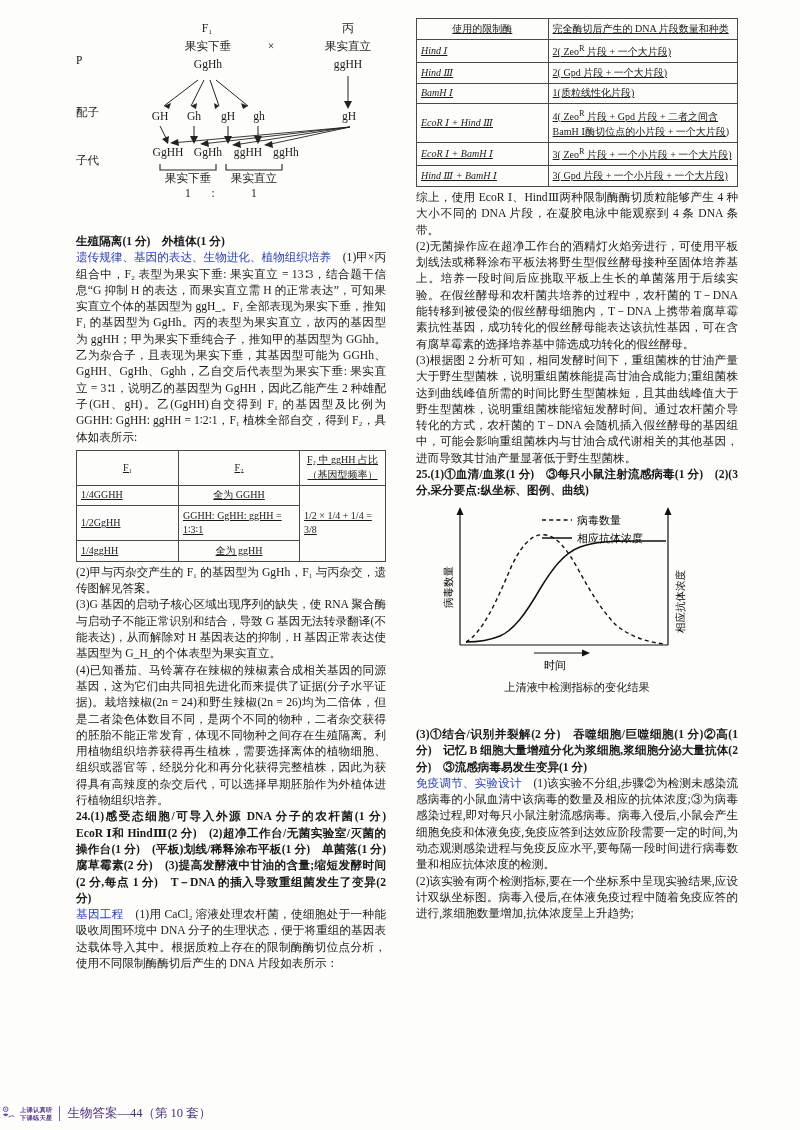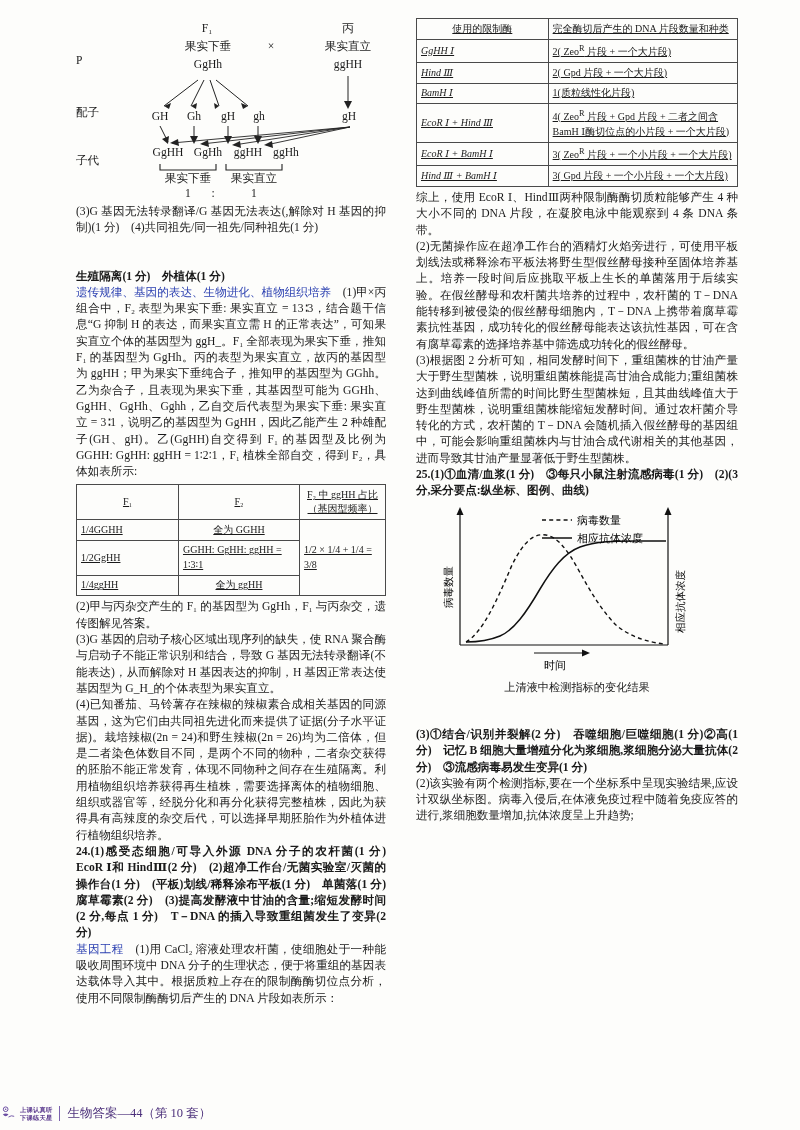--- a/index.html
+++ b/index.html
@@ -180,21 +180,20 @@
         <span class="cf-txt" style="left:148px;top:132px;width:48px;">ggHH</span>
         <span class="cf-txt" style="left:186px;top:132px;width:48px;">ggHh</span>
 
         <span class="cf-txt" style="left:82px;top:158px;width:60px;">果实下垂</span>
         <span class="cf-txt" style="left:148px;top:158px;width:60px;">果实直立</span>
         <span class="cf-txt" style="left:82px;top:173px;width:60px;">1</span>
         <span class="cf-txt" style="left:126px;top:173px;width:22px;">:</span>
         <span class="cf-txt" style="left:148px;top:173px;width:60px;">1</span>
       </div>
 
-      <p class="para">(3)G 基因无法转录翻译/G 基因无法表达(,解除对 H 基因的抑制)(1 分)　(4)共同祖先/同一祖先/同种祖先(1 分)</p>
       <p class="para bold">生殖隔离(1 分)　外植体(1 分)</p>
       <p class="para"><span class="blue">遗传规律、基因的表达、生物进化、植物组织培养</span><span>　(1)甲×丙组合中，F₂ 表型为果实下垂: 果实直立 = 13∶3，结合题干信息“G 抑制 H 的表达，而果实直立需 H 的正常表达”，可知果实直立个体的基因型为 ggH_。F₁ 全部表现为果实下垂，推知 F₁ 的基因型为 GgHh。丙的表型为果实直立，故丙的基因型为 ggHH；甲为果实下垂纯合子，推知甲的基因型为 GGhh。乙为杂合子，且表现为果实下垂，其基因型可能为 GGHh、GgHH、GgHh、Gghh，乙自交后代表型为果实下垂: 果实直立 = 3∶1，说明乙的基因型为 GgHH，因此乙能产生 2 种雄配子(GH、gH)。乙(GgHH)自交得到 F₁ 的基因型及比例为 GGHH: GgHH: ggHH = 1∶2∶1，F₁ 植株全部自交，得到 F₂，具体如表所示:</span></p>
 
       <table class="t1">
         <tbody>
             <tr>
           <td class="tc c1">F₁</td>
           <td class="tc">F₂</td>
           <td class="tc">
             <span>F₂ 中 ggHH 占比</span><br>
@@ -228,21 +227,21 @@
 
     <div class="col right">
 
       <table class="t-enz">
         <tbody>
             <tr>
           <td class="tc c1">使用的限制酶</td>
           <td>完全酶切后产生的 DNA 片段数量和种类</td>
         </tr>
         <tr>
-          <td class="c1 it">GgHH Ⅰ</td>
+          <td class="c1 it">Hind Ⅰ</td>
           <td>2( Zeo<sup>R</sup> 片段 + 一个大片段)</td>
         </tr>
         <tr>
           <td class="c1 it">Hind Ⅲ</td>
           <td>2( Gpd 片段 + 一个大片段)</td>
         </tr>
         <tr>
           <td class="c1 it">BamH Ⅰ</td>
           <td>1(质粒线性化片段)</td>
         </tr>
@@ -293,20 +292,21 @@
 
           <text x="161" y="21" font-family="Liberation Serif, serif" font-size="11">病毒数量</text>
           <text x="161" y="39" font-family="Liberation Serif, serif" font-size="11">相应抗体浓度</text>
 
           <text x="128" y="166" font-family="Liberation Serif, serif" font-size="11">时间</text>
         </svg>
       </div>
       <p class="chart-caption">上清液中检测指标的变化结果</p>
 
       <p class="para bold">(3)①结合/识别并裂解(2 分)　吞噬细胞/巨噬细胞(1 分)②高(1 分)　记忆 B 细胞大量增殖分化为浆细胞,浆细胞分泌大量抗体(2 分)　③流感病毒易发生变异(1 分)</p>
+      <p class="para"><span class="blue">免疫调节、实验设计</span><span>　(1)该实验不分组,步骤②为检测未感染流感病毒的小鼠血清中该病毒的数量及相应的抗体浓度;③为病毒感染过程,即对每只小鼠注射流感病毒。病毒入侵后,小鼠会产生细胞免疫和体液免疫,免疫应答到达效应阶段需要一定的时间,为动态观测感染进程与免疫反应水平,要每隔一段时间进行病毒数量和相应抗体浓度的检测。</span></p>
       <p class="para">(2)该实验有两个检测指标,要在一个坐标系中呈现实验结果,应设计双纵坐标图。病毒入侵后,在体液免疫过程中随着免疫应答的进行,浆细胞数量增加,抗体浓度呈上升趋势;</p>
     </div>
   </div>
 
   <div class="footer">
     <div class="logo-box">
       <svg class="logo-mark" viewBox="0 0 24 24">
         <circle cx="8" cy="6" r="3.3" fill="none" stroke="#6c4fa3" stroke-width="1.4"></circle>
         <circle cx="8" cy="6" r="1.1" fill="#6c4fa3"></circle>
         <path d="M4 13 q4 -2 8 0 q-4 6 -8 0 Z" fill="#6c4fa3"></path>

